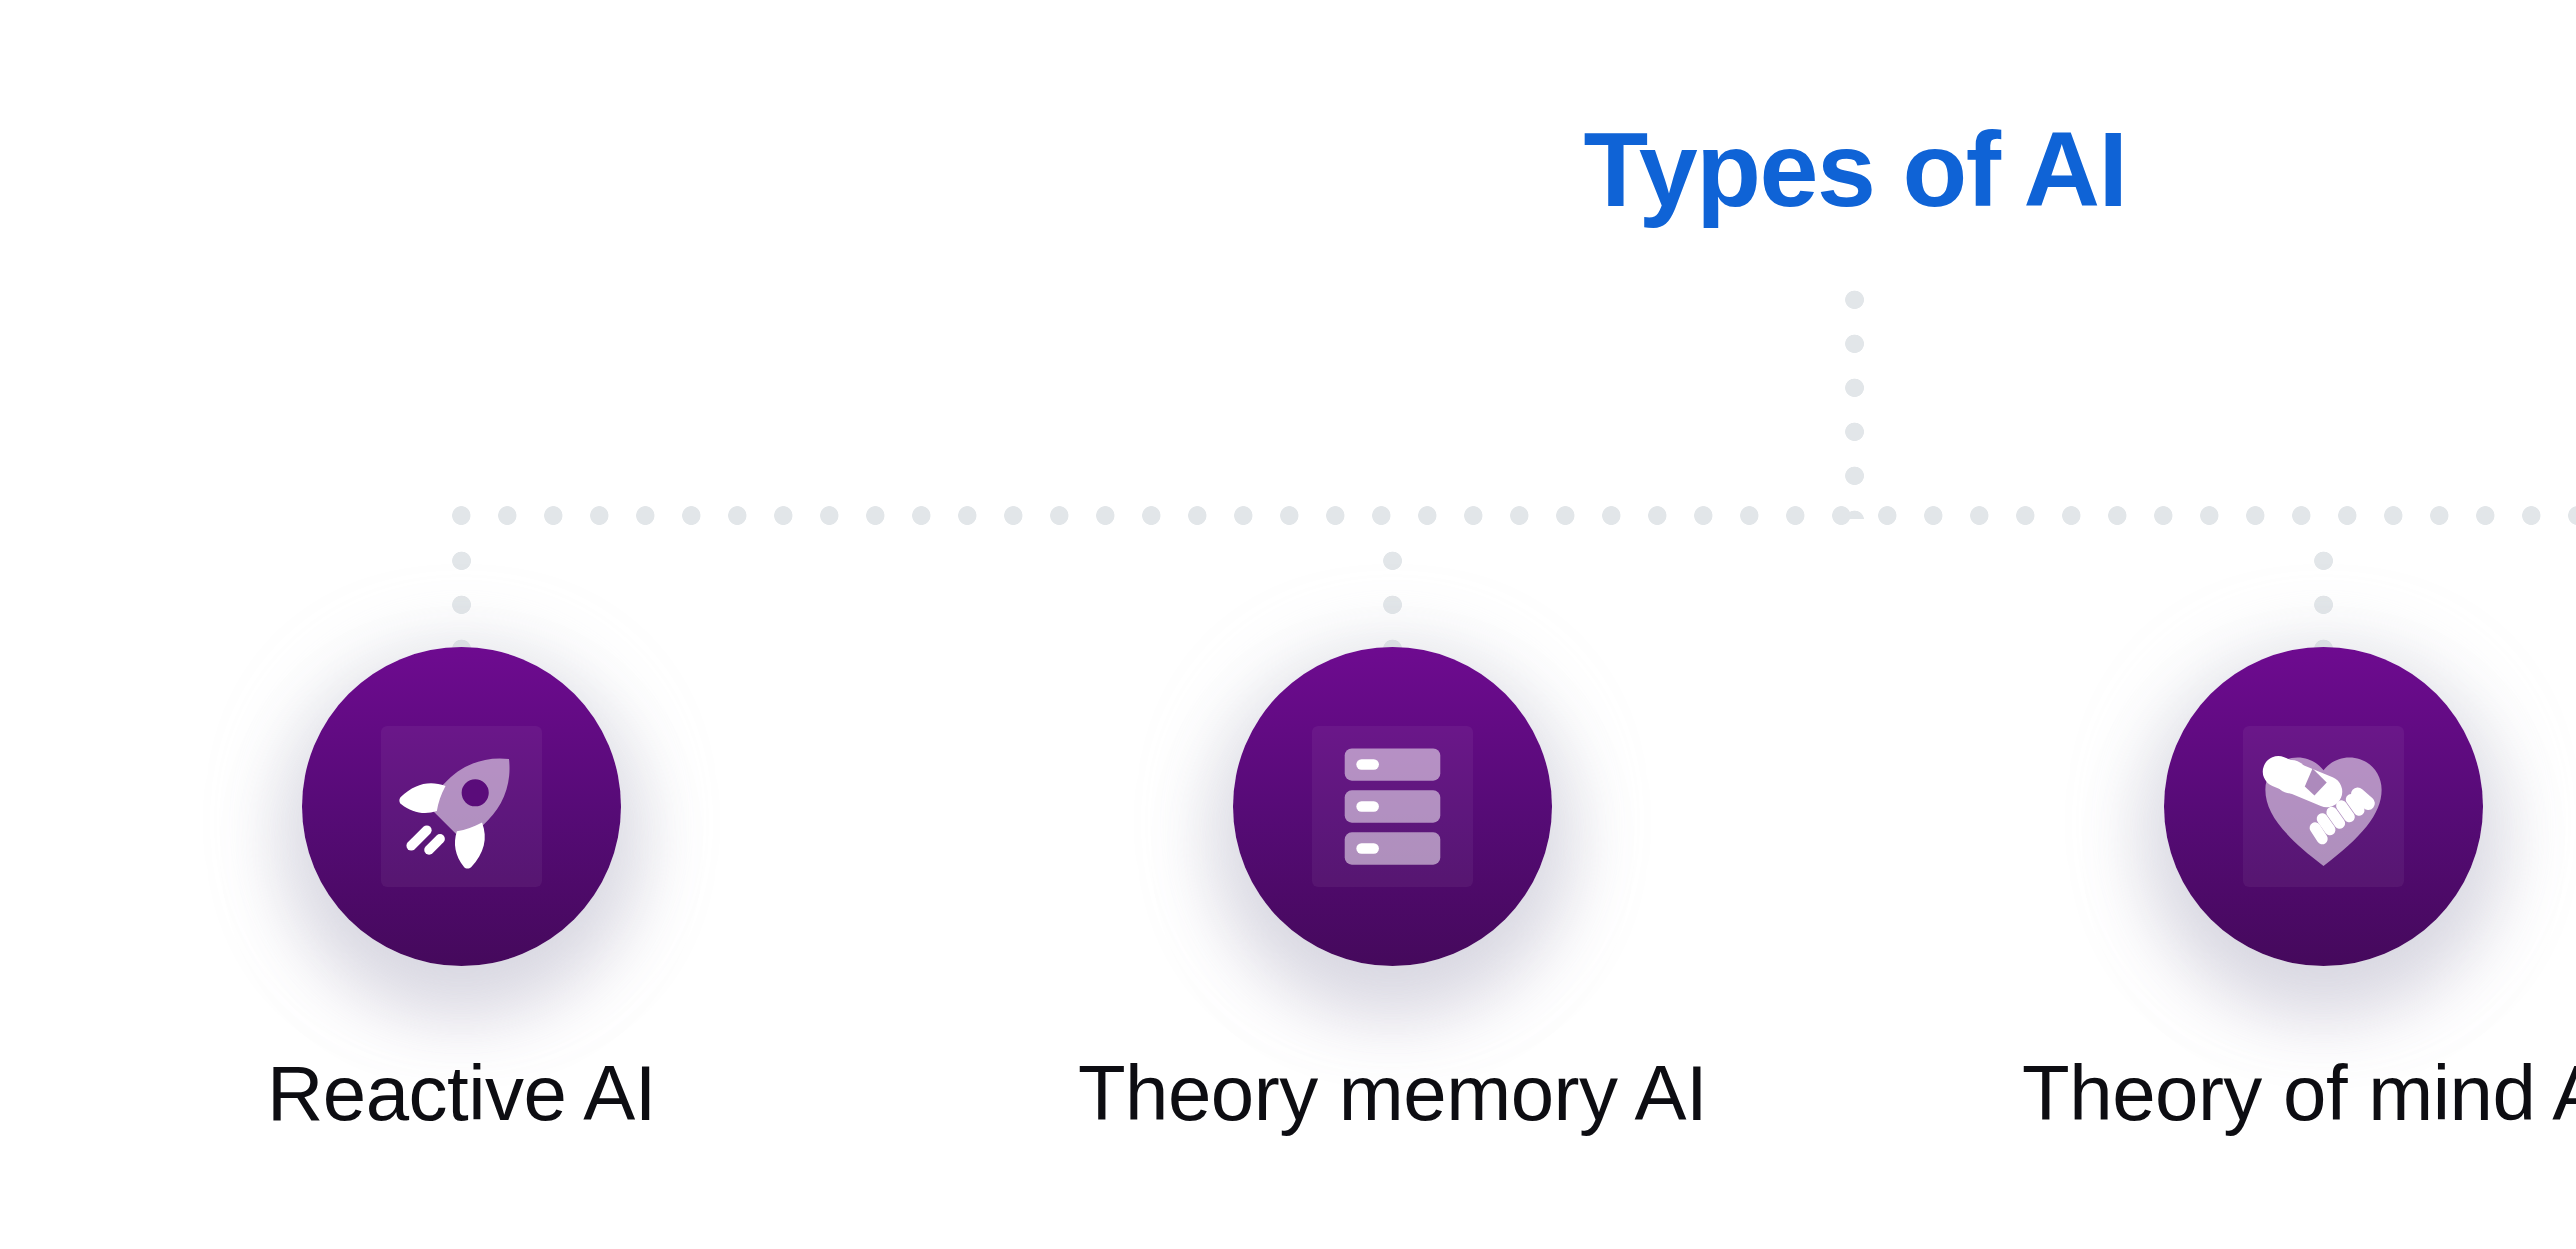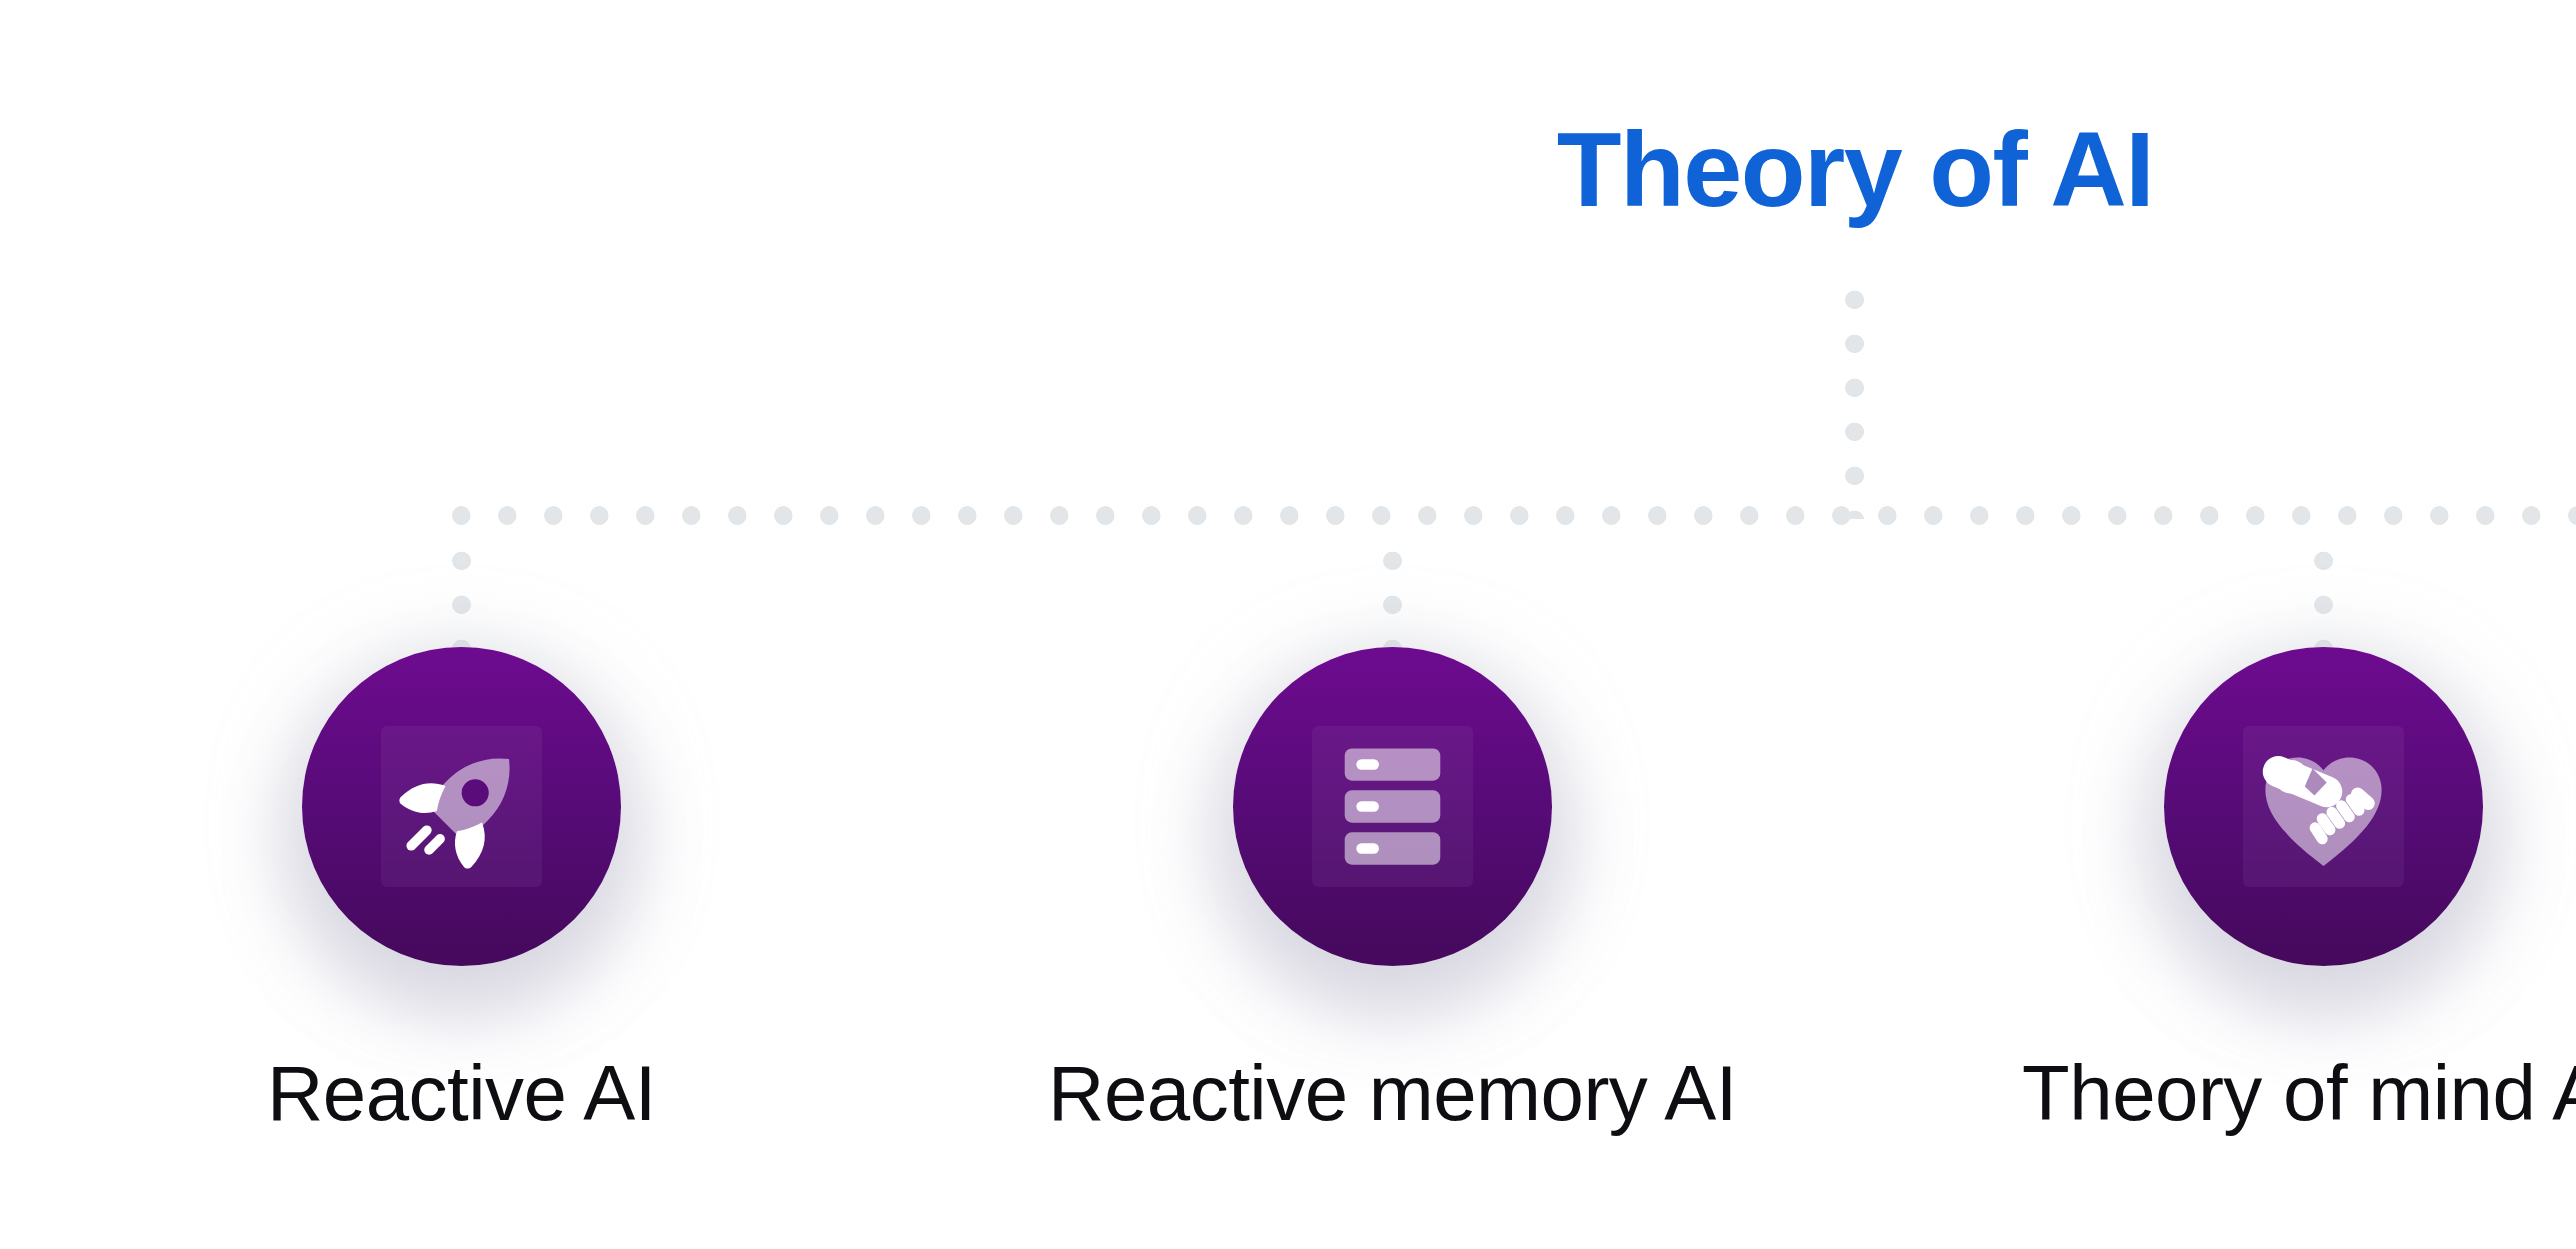--- a/index.html
+++ b/index.html
@@ -29,21 +29,21 @@
   .glyph-box{width:161px;height:161px;border-radius:6.2px;background:rgba(255,255,255,0.05);
              display:flex;align-items:center;justify-content:center;}
   .glyph-box svg{width:155px;height:155px;display:block;}
   .label{position:absolute;top:1048px;left:-464px;width:927px;text-align:center;
          font-size:78px;font-weight:400;letter-spacing:-0.5px;white-space:nowrap;
          color:var(--label_ink,#0d0d12);}
 </style>
 </head>
 <body>
 
-<div class="title">Theory of AI</div>
+<div class="title">Types of AI</div>
 
 <div class="dots-v" id="trunk"></div>
 <div class="dots-h" id="hline"></div>
 <div class="dots-v stub" style="left:452px;"></div>
 <div class="dots-v stub" style="left:1383px;"></div>
 <div class="dots-v stub" style="left:2314px;"></div>
 
 <div class="branch" style="left:462px;">
   <div class="circle">
     <div class="glyph-box">
@@ -72,21 +72,21 @@
           <rect x="4.6" y="16" width="14.8" height="5" rx="1.1"></rect>
         </g>
         <g fill="var(--icon_white,#fff)">
           <rect x="6.4" y="4.7" width="3.5" height="1.6" rx="0.8"></rect>
           <rect x="6.4" y="11.2" width="3.5" height="1.6" rx="0.8"></rect>
           <rect x="6.4" y="17.7" width="3.5" height="1.6" rx="0.8"></rect>
         </g>
       </svg>
     </div>
   </div>
-  <div class="label">Reactive memory AI</div>
+  <div class="label">Theory memory AI</div>
 </div>
 
 <div class="branch" style="left:2324px;">
   <div class="circle">
     <div class="glyph-box">
       <svg viewBox="0 0 24 24">
         <path fill="var(--icon_lavender, rgba(255,255,255,0.52))" d="M12 21.2 C6.2 16.8 3 13.2 3 9.4 C3 6.6 5.2 4.4 8 4.4 C9.6 4.4 11.1 5.2 12 6.4 C12.9 5.2 14.4 4.4 16 4.4 C18.8 4.4 21 6.6 21 9.4 C21 13.2 17.8 16.8 12 21.2 Z"></path>
         <line x1="5" y1="6.6" x2="12.5" y2="9.7" stroke="var(--icon_white,#fff)" stroke-width="4.8" stroke-linecap="round"></line>
         <circle cx="7" cy="7.4" r="2.6" fill="var(--icon_white,#fff)"></circle>
         <path fill="var(--notch_lavender,#ad8abc)" d="M10.3 6.1 L12.5 8.3 L10.6 10.3 L9.1 8.9 Z"></path>

